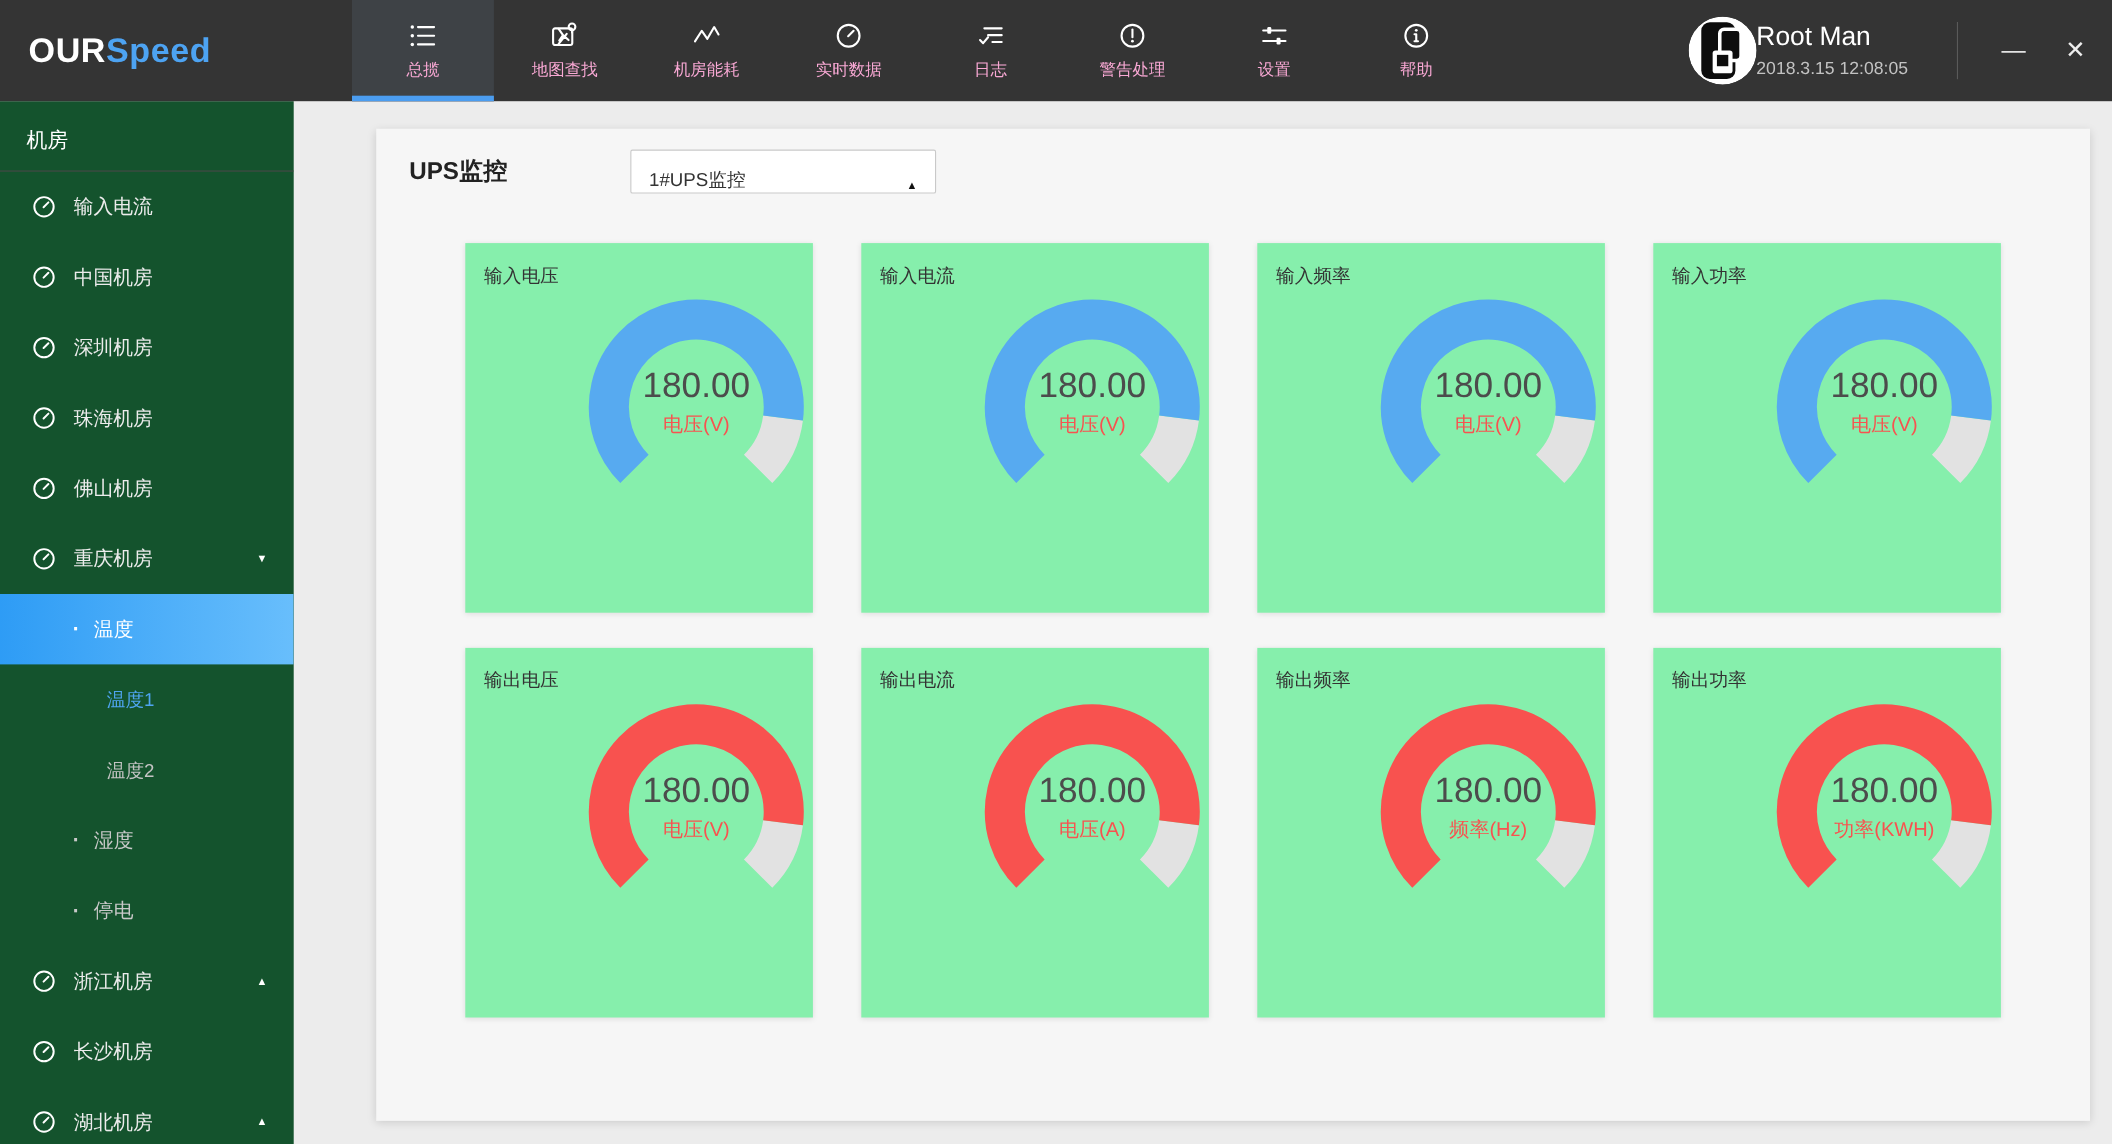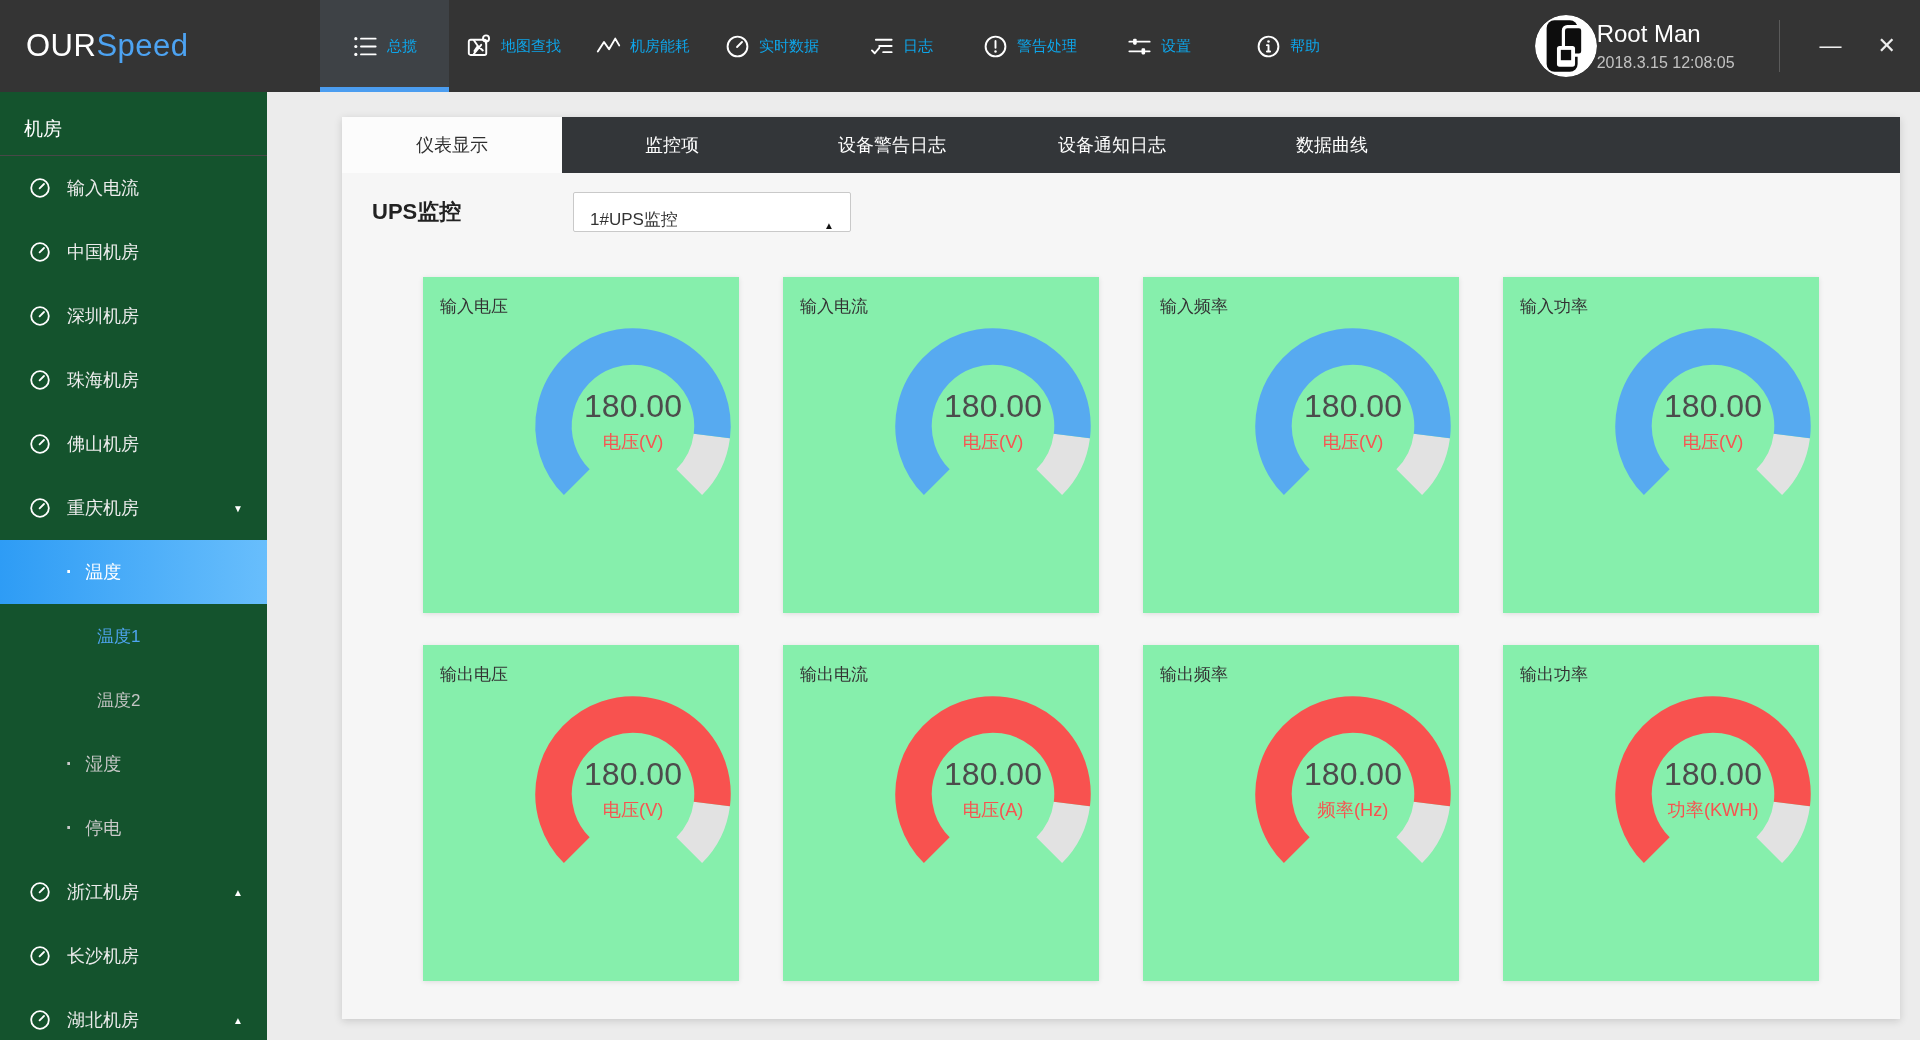--- a/index.html
+++ b/index.html
@@ -4,26 +4,26 @@
 <style>
   html,body{margin:0;padding:0}
   body{
     width:1920px;height:1040px;overflow:hidden;position:relative;
     font-family:"Liberation Sans","DejaVu Sans",sans-serif;
     background:#ececec;
   }
   
   .topbar{position:absolute;top:0;left:0;right:0;height:92px;background:#343434;display:flex;z-index:20}
   .logo{width:320px;flex:none;display:flex;align-items:center;padding-left:26px;box-sizing:border-box;
-        font-size:31px;font-weight:normal;letter-spacing:.5px}
+        font-size:31px;font-weight:bold;letter-spacing:.5px}
   .logo .p1{color:#ffffff}
   .logo .p2{color:#4da3f2}
   .top-nav{display:flex}
-  .nav-item{width:129px;display:flex;flex-direction:row;align-items:center;justify-content:center;
-            gap:8px;cursor:pointer;position:relative;color:#0ea5e9}
+  .nav-item{width:129px;display:flex;flex-direction:column;align-items:center;justify-content:center;
+            gap:8px;cursor:pointer;position:relative;color:#f9a8d4}
   .nav-item.active{background:#3e4246}
   .nav-item.active::after{content:"";position:absolute;left:0;right:0;bottom:0;height:5px;background:#4b9df0}
   .nav-icon svg{width:27px;height:27px;display:block}
   .nav-label{font-size:15px;white-space:nowrap}
   .top-right{margin-left:auto;display:flex;align-items:center;padding-right:24px}
   .avatar{width:62px;height:62px;border-radius:50%;overflow:hidden;flex:none;cursor:pointer}
   .avatar svg{width:62px;height:62px;display:block}
   .user-meta{margin-right:44px}
   .user-name{color:#fff;font-size:24px}
   .user-date{color:#c2c2c2;font-size:16px;margin-top:6px}
@@ -278,27 +278,20 @@
           </svg>
         </span>
         <span class="sb-label">湖北机房</span>
         <span class="sb-caret">▲</span>
       </div>
     </div>
 </div>
 
 <div class="main">
   <div class="panel">
-    <div class="tab-bar">
-        <div class="tab active">仪表显示</div>
-        <div class="tab">监控项</div>
-        <div class="tab">设备警告日志</div>
-        <div class="tab">设备通知日志</div>
-        <div class="tab">数据曲线</div>
-      </div>
     <div class="controls">
       <div class="controls-label">UPS监控</div>
       <div class="select">
         <span>1#UPS监控</span>
         <span class="select-caret">▲</span>
       </div>
     </div>
     <div class="gauge-grid">
         <div class="card">
           <div class="card-title">输入电压</div>

